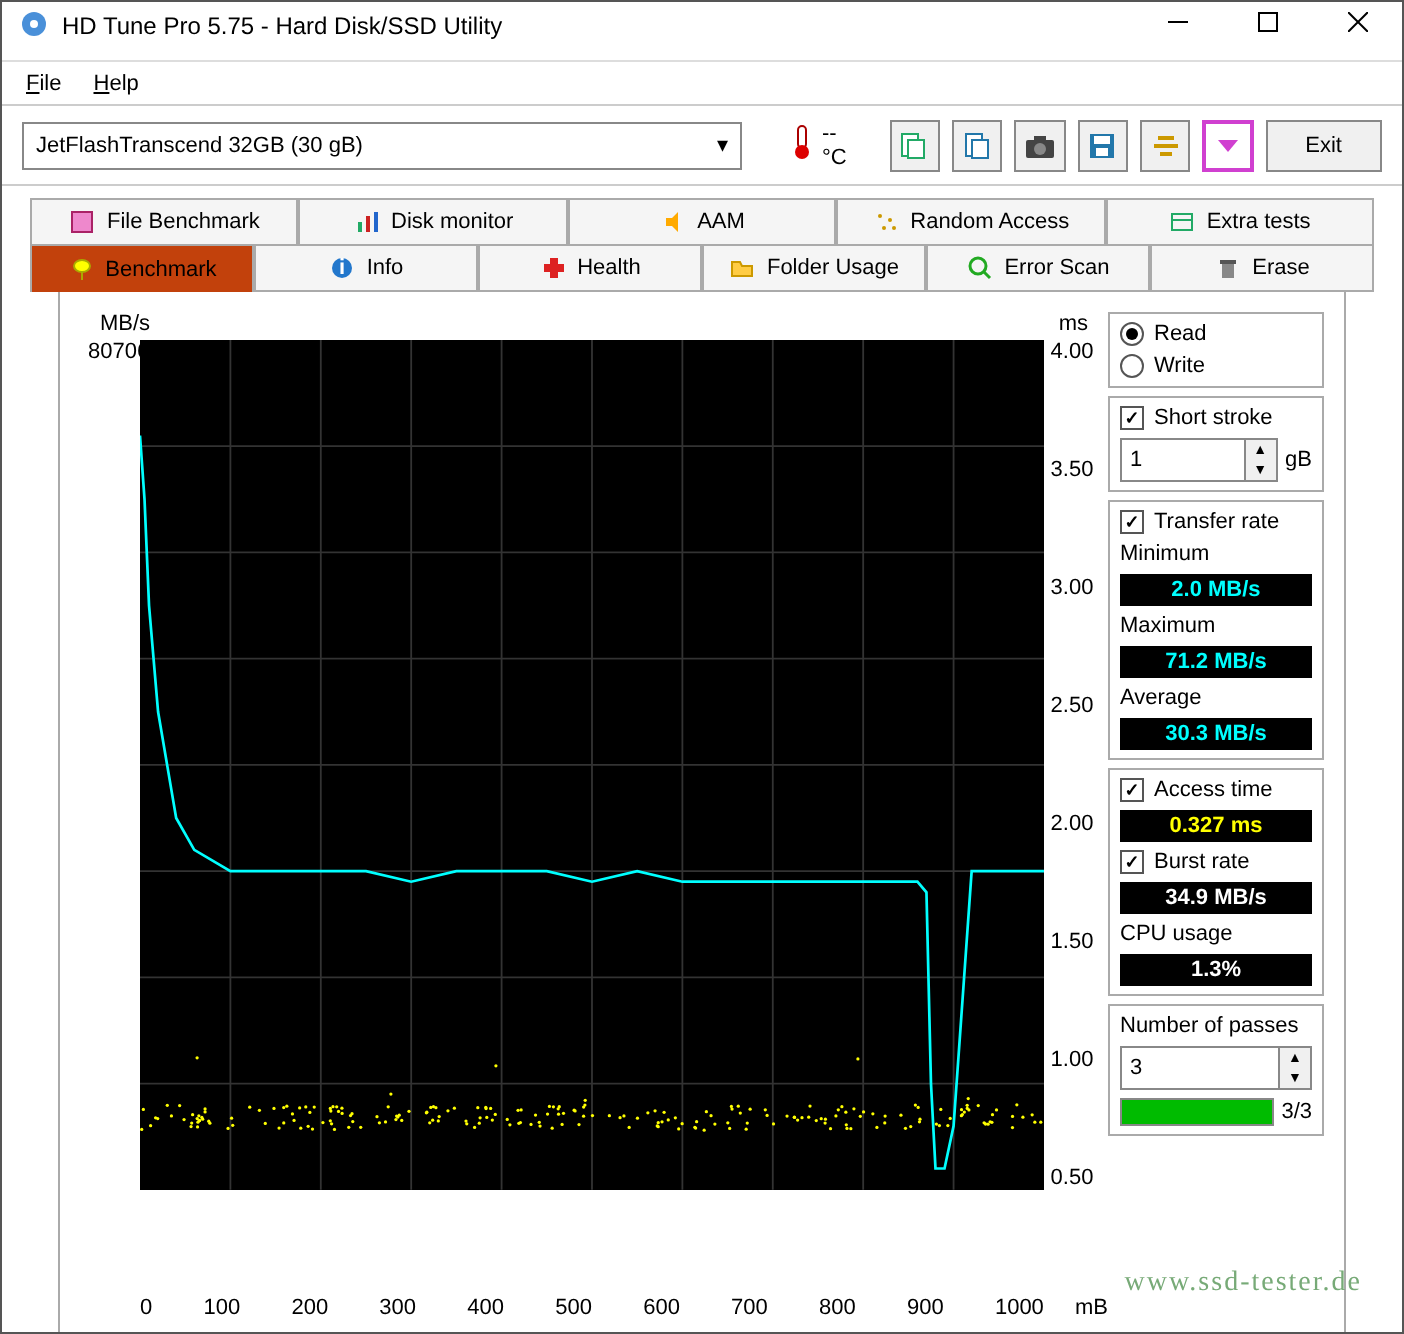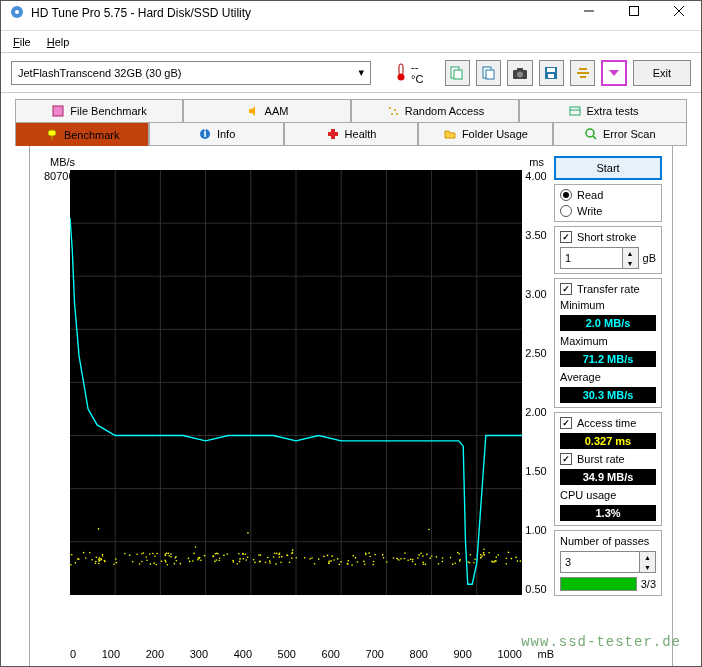--- a/index.html
+++ b/index.html
@@ -43,21 +43,21 @@
 .spin{display:flex;align-items:center;height:22px}
 .spin .val{flex:1;border:1px solid #888;height:100%;padding:0 4px;display:flex;align-items:center}
 .spin .arrows{width:16px;height:100%;border:1px solid #888;border-left:none;display:flex;flex-direction:column}
 .spin .arrows div{flex:1;display:flex;align-items:center;justify-content:center;font-size:7px;cursor:pointer;background:#f0f0f0}
 .lbl{font-size:11px}
 .val-box{background:#000;color:#0ff;font-weight:bold;text-align:center;padding:2px 0;font-size:11px}
 .val-box.yellow{color:#ff0}
 .val-box.white{color:#fff}
 .progress{height:14px;display:flex;align-items:center;gap:4px}
 .progress .bar{flex:1;height:14px;border:1px solid #888;background:#0b0}
-.watermark{position:absolute;right:20px;bottom:16px;font-family:Liberation Mono, monospace;font-size:14px;color:#7a7;letter-spacing:1px;z-index:5;pointer-events:none}
+.watermark{position:absolute;right:20px;bottom:16px;font-family:Liberation Serif, serif;font-size:14px;color:#7a7;letter-spacing:1px;z-index:5;pointer-events:none}
 </style>
 </head>
 <body>
 
 <div class="titlebar">
   <span class="icon">
       <svg width="16" height="16">
         <circle cx="8" cy="8" r="6" fill="#4a90d9"></circle>
         <circle cx="8" cy="8" r="2" fill="#fff"></circle>
       </svg>
@@ -148,20 +148,30 @@
         <span class="ticon">
           <svg width="12" height="12">
             <rect x="1" y="1" width="10" height="10" fill="#e8c" stroke="#a26"></rect>
           </svg>
         </span>
         <span>File Benchmark</span>
       </div>
     <div class="tab inactive">
         <span class="ticon">
           <svg width="12" height="12">
+            <rect x="1" y="6" width="2" height="5" fill="#2a6"></rect>
+            <rect x="5" y="3" width="2" height="8" fill="#c22"></rect>
+            <rect x="9" y="1" width="2" height="10" fill="#26c"></rect>
+          </svg>
+        </span>
+        <span>Disk monitor</span>
+      </div>
+    <div class="tab inactive">
+        <span class="ticon">
+          <svg width="12" height="12">
             <path d="M2 4 L5 4 L8 1 L8 11 L5 8 L2 8 Z" fill="#fa0"></path>
           </svg>
         </span>
         <span>AAM</span>
       </div>
     <div class="tab inactive">
         <span class="ticon">
           <svg width="12" height="12">
             <circle cx="3" cy="3" r="1" fill="#c90"></circle>
             <circle cx="8" cy="5" r="1" fill="#c90"></circle>
@@ -218,20 +228,29 @@
         <span>Folder Usage</span>
       </div>
     <div class="tab inactive">
         <span class="ticon">
           <svg width="12" height="12">
             <circle cx="5" cy="5" r="4" fill="none" stroke="#2a2" stroke-width="1.5"></circle>
             <line x1="8" y1="8" x2="11" y2="11" stroke="#2a2" stroke-width="1.5"></line>
           </svg>
         </span>
         <span>Error Scan</span>
+      </div>
+    <div class="tab inactive">
+        <span class="ticon">
+          <svg width="12" height="12">
+            <rect x="3" y="3" width="6" height="8" fill="#888"></rect>
+            <rect x="2" y="2" width="8" height="2" fill="#555"></rect>
+          </svg>
+        </span>
+        <span>Erase</span>
       </div>
   </div>
 
   <div class="content">
     <div class="chart-area">
       <span class="ylabel-l">MB/s</span>
       <span class="ylabel-r">ms</span>
       <div class="y-ticks-l" id="yticks-l">
           <span>80</span>
           <span>70</span>
@@ -503,21 +522,20 @@
           <span>600</span>
           <span>700</span>
           <span>800</span>
           <span>900</span>
           <span>1000</span>
         </div>
       <span class="x-unit">mB</span>
     </div>
 
     <div class="side">
-      <div class="start-btn">Start</div>
       <div class="grp">
         <div class="radio">
             <span class="r on"></span>
             <span>Read</span>
           </div>
         <div class="radio">
             <span class="r"></span>
             <span>Write</span>
           </div>
       </div>

